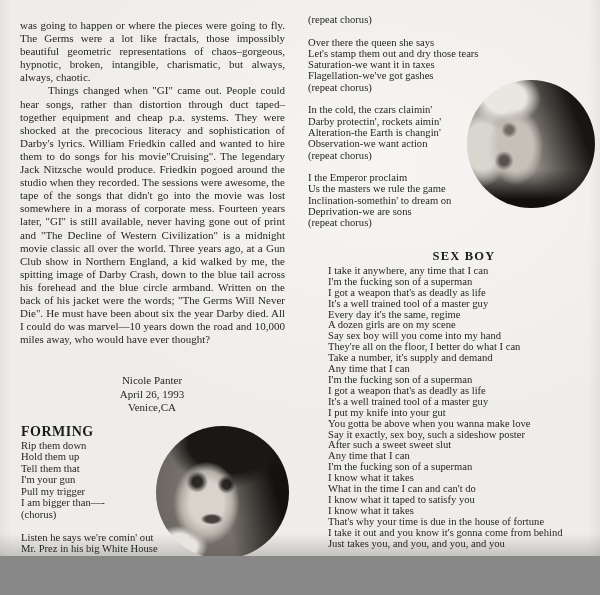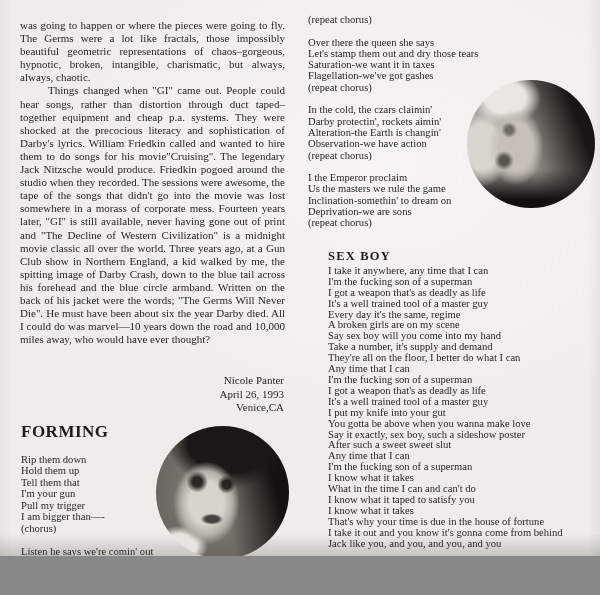--- a/index.html
+++ b/index.html
@@ -20,43 +20,43 @@
   .prose {
     position:absolute; left:20px; top:19px; width:265px;
     font-size:11px; line-height:13.1px;
     text-align:justify;
   }
   .prose .para { margin:0; }
   .prose .para + .para { text-indent:28px; }
 
   .signature {
     position:absolute; left:20px; top:374px; width:264px;
-    font-size:11px; line-height:13.5px; text-align:right;
+    font-size:11px; line-height:13.5px; text-align:center;
   }
 
   .lyrics { font-size:10.6px; }
   .lyrics .line { white-space:nowrap; min-height:1em; }
 
   .forming {
     position:absolute; left:21px; top:426px; width:250px;
     line-height:11.5px;
   }
   .rcol-top {
     position:absolute; left:308px; top:14px; width:264px;
     line-height:11.3px;
   }
   .sexboy {
     position:absolute; left:328px; top:251px; width:272px;
     line-height:10.9px;
   }
   .section-title {
-    font-weight:bold; font-size:17px; letter-spacing:0.5px;
-    margin-bottom:16px; color:#1c1c1c;
+    font-weight:bold; font-size:14px; letter-spacing:0.5px;
+    margin-bottom:2px; color:#1c1c1c;
   }
-  .sexboy .section-title { font-size:12.5px; letter-spacing:1.2px; margin-bottom:4px; }
+  .sexboy .section-title { font-size:12.5px; letter-spacing:1.2px; margin-bottom:4px;text-align:center; }
 
   
   .photo { position:absolute; border-radius:50%; overflow:hidden; }
   .photo-woman {
     left:467px; top:80px; width:128px; height:128px;
     background-color:#8d8881;
     background-image:
       radial-gradient(circle at 33% 39%, rgba(40,35,32,0.55) 0 3%, rgba(40,35,32,0) 7%),
       radial-gradient(circle at 29% 63%, rgba(30,25,22,0.65) 0 3.5%, rgba(30,25,22,0) 8%),
       radial-gradient(ellipse 30% 42% at 38% 52%, #c6c0b8 0 45%, rgba(198,192,184,0) 72%),
@@ -119,59 +119,59 @@
       <div class="line">&nbsp;</div>
       <div class="line">Over there the queen she says</div>
       <div class="line">Let's stamp them out and dry those tears</div>
       <div class="line">Saturation-we want it in taxes</div>
       <div class="line">Flagellation-we've got gashes</div>
       <div class="line">(repeat chorus)</div>
       <div class="line">&nbsp;</div>
       <div class="line">In the cold, the czars claimin'</div>
       <div class="line">Darby protectin', rockets aimin'</div>
       <div class="line">Alteration-the Earth is changin'</div>
-      <div class="line">Observation-we have action</div>
+      <div class="line">Observation-we want action</div>
       <div class="line">(repeat chorus)</div>
       <div class="line">&nbsp;</div>
       <div class="line">I the Emperor proclaim</div>
       <div class="line">Us the masters we rule the game</div>
       <div class="line">Inclination-somethin' to dream on</div>
       <div class="line">Deprivation-we are sons</div>
       <div class="line">(repeat chorus)</div>
     </div>
 
   <div class="sexboy lyrics">
     <div class="section-title">SEX BOY</div>
     <div>
         <div class="line">I take it anywhere, any time that I can</div>
         <div class="line">I'm the fucking son of a superman</div>
         <div class="line">I got a weapon that's as deadly as life</div>
         <div class="line">It's a well trained tool of a master guy</div>
         <div class="line">Every day it's the same, regime</div>
-        <div class="line">A broken girls are on my scene</div>
+        <div class="line">A dozen girls are on my scene</div>
         <div class="line">Say sex boy will you come into my hand</div>
+        <div class="line">They're all on the floor, I better do what I can</div>
         <div class="line">Take a number, it's supply and demand</div>
-        <div class="line">They're all on the floor, I better do what I can</div>
         <div class="line">Any time that I can</div>
         <div class="line">I'm the fucking son of a superman</div>
         <div class="line">I got a weapon that's as deadly as life</div>
         <div class="line">It's a well trained tool of a master guy</div>
         <div class="line">I put my knife into your gut</div>
         <div class="line">You gotta be above when you wanna make love</div>
         <div class="line">Say it exactly, sex boy, such a sideshow poster</div>
         <div class="line">After such a sweet sweet slut</div>
         <div class="line">Any time that I can</div>
         <div class="line">I'm the fucking son of a superman</div>
         <div class="line">I know what it takes</div>
         <div class="line">What in the time I can and can't do</div>
         <div class="line">I know what it taped to satisfy you</div>
         <div class="line">I know what it takes</div>
         <div class="line">That's why your time is due in the house of fortune</div>
         <div class="line">I take it out and you know it's gonna come from behind</div>
-        <div class="line">Jack like you, and you, and you, and you</div>
+        <div class="line">Just takes you, and you, and you, and you</div>
       </div>
   </div>
 
   <div class="photo photo-woman" title="black-and-white circular portrait, woman in profile facing left, blonde hair, dark background"></div>
 
   <div class="photo photo-man" title="black-and-white circular portrait, young man with dark hair facing forward"></div>
 
 </div>
 
 </body></html>

